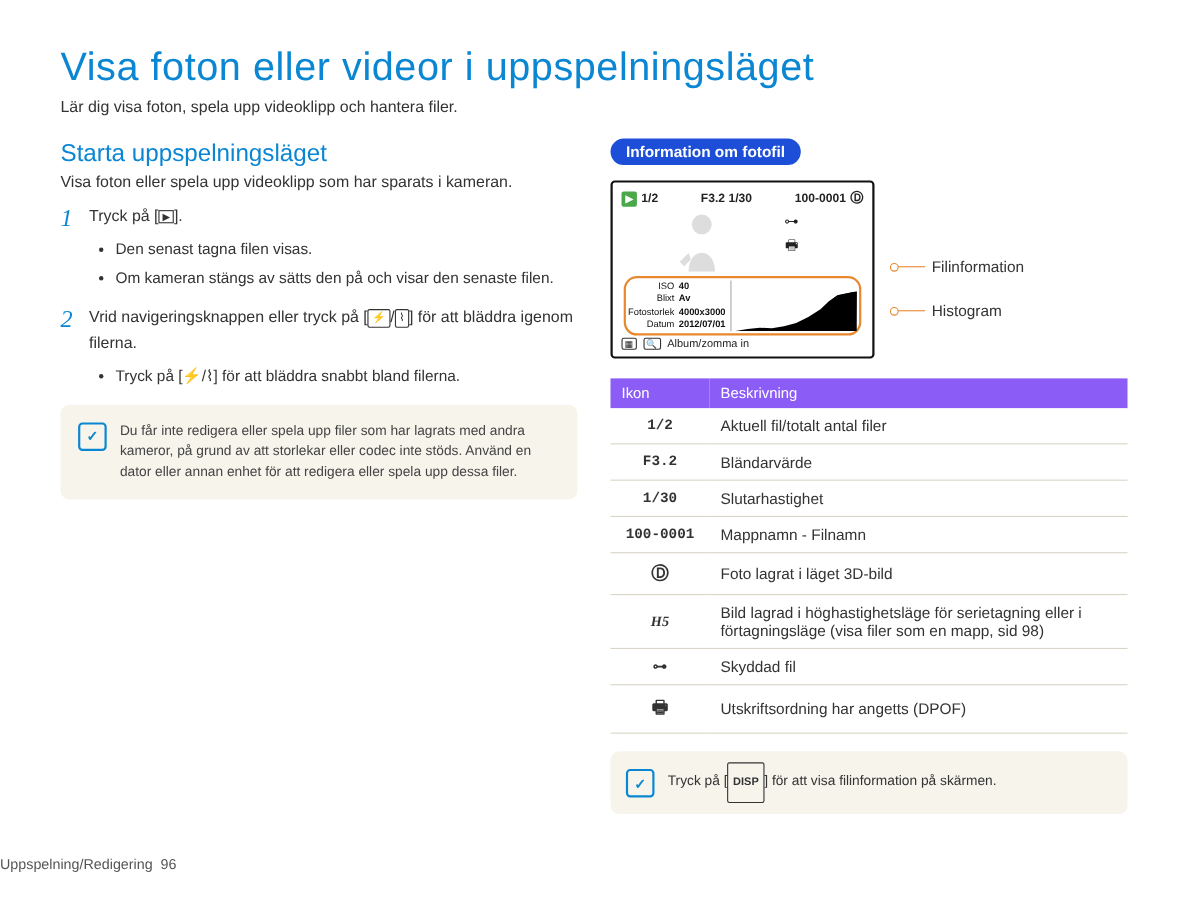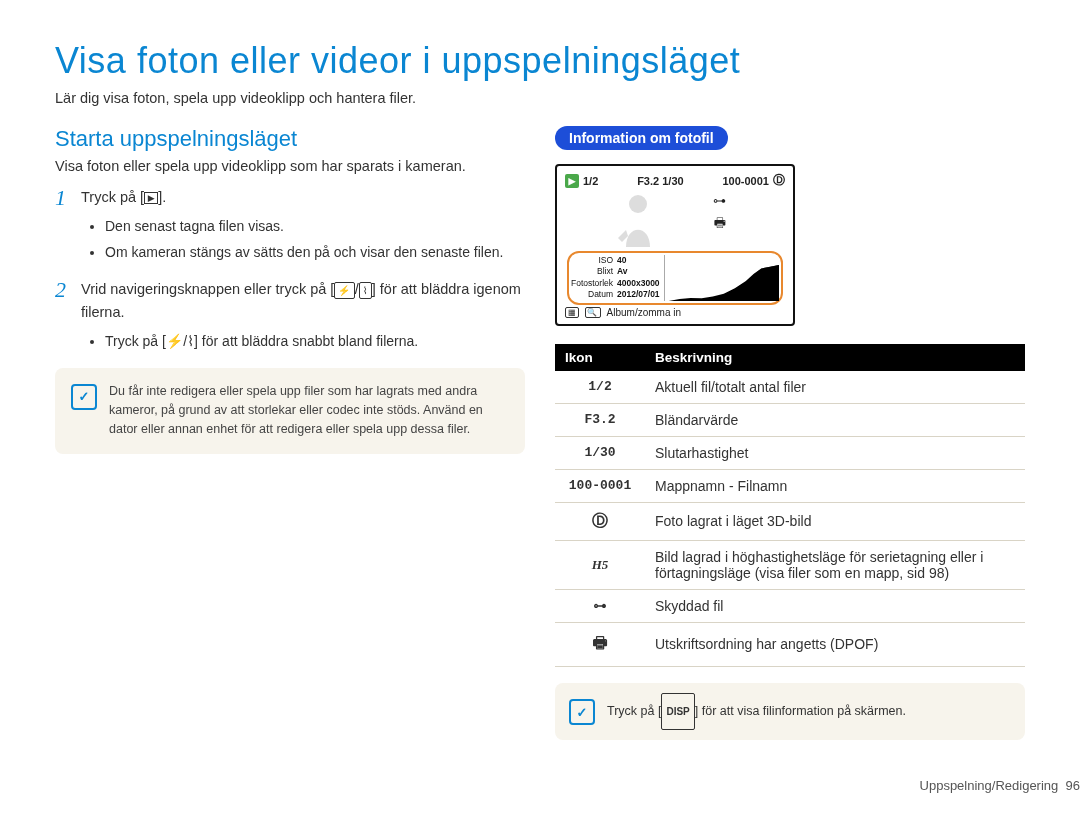--- a/index.html
+++ b/index.html
@@ -242,23 +242,23 @@
   .callout-line::before {
     content:""; position:absolute; left:-4px; top:-3px; width:6px;height:6px;border:1px solid #e8882e;border-radius:50%;background:#fff;
   }
   
   .desc-table {
     width: 100%;
     border-collapse: collapse;
     font-size: 14px;
   }
   .desc-table th {
-    background: #000000;
+    background: #8b5cf6;
     color: #fff;
-    font-weight: bold;
+    font-weight: normal;
     text-align: left;
     padding: 6px 10px;
     font-size: 13.5px;
   }
   .desc-table td {
     border-bottom: 1px solid #d9d4c6;
     padding: 8px 10px;
     vertical-align: middle;
     color: #333;
   }
@@ -280,21 +280,21 @@
     gap:12px;
     align-items:center;
     margin-top: 16px;
     font-size: 12.5px;
     color:#333;
   }
   .footer {
     position:absolute;
     bottom: 22px;
     left:0; right:0;
-    text-align:right;
+    text-align:left;
     font-size: 13px;
     color:#555;
     margin-top:32px;
   }
   .disp-key {
     display:inline-block; border:1px solid #333; padding:12px 4px; border-radius:2px; font-size:10px; font-weight:bold; font-family:Arial,sans-serif;
   }
 </style>
 </head>
 <body>
@@ -387,20 +387,30 @@
               <div class="hist-bars"></div>
             </div>
           </div>
           <div class="lcd-bottom">
             <span class="small-ic">▦</span>
             <span class="small-ic">🔍</span>
             <span>Album/zomma in</span>
           </div>
         </div>
 
+        <div class="callouts">
+          <div class="callout">
+              <div class="callout-line"></div>
+              <span>Filinformation</span>
+            </div>
+          <div class="callout">
+              <div class="callout-line"></div>
+              <span>Histogram</span>
+            </div>
+        </div>
       </div>
 
       <table class="desc-table">
         <thead>
           <tr>
             <th>Ikon</th>
             <th>Beskrivning</th>
           </tr>
         </thead>
         <tbody>

